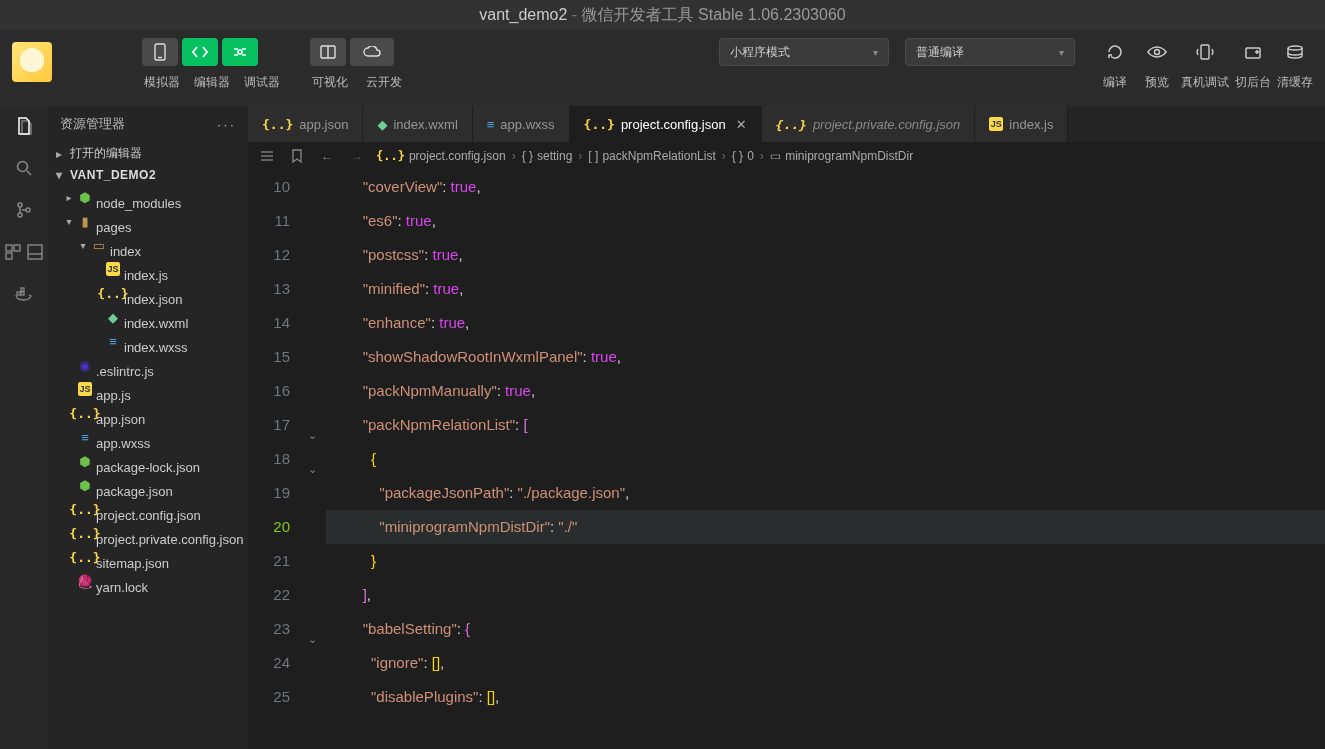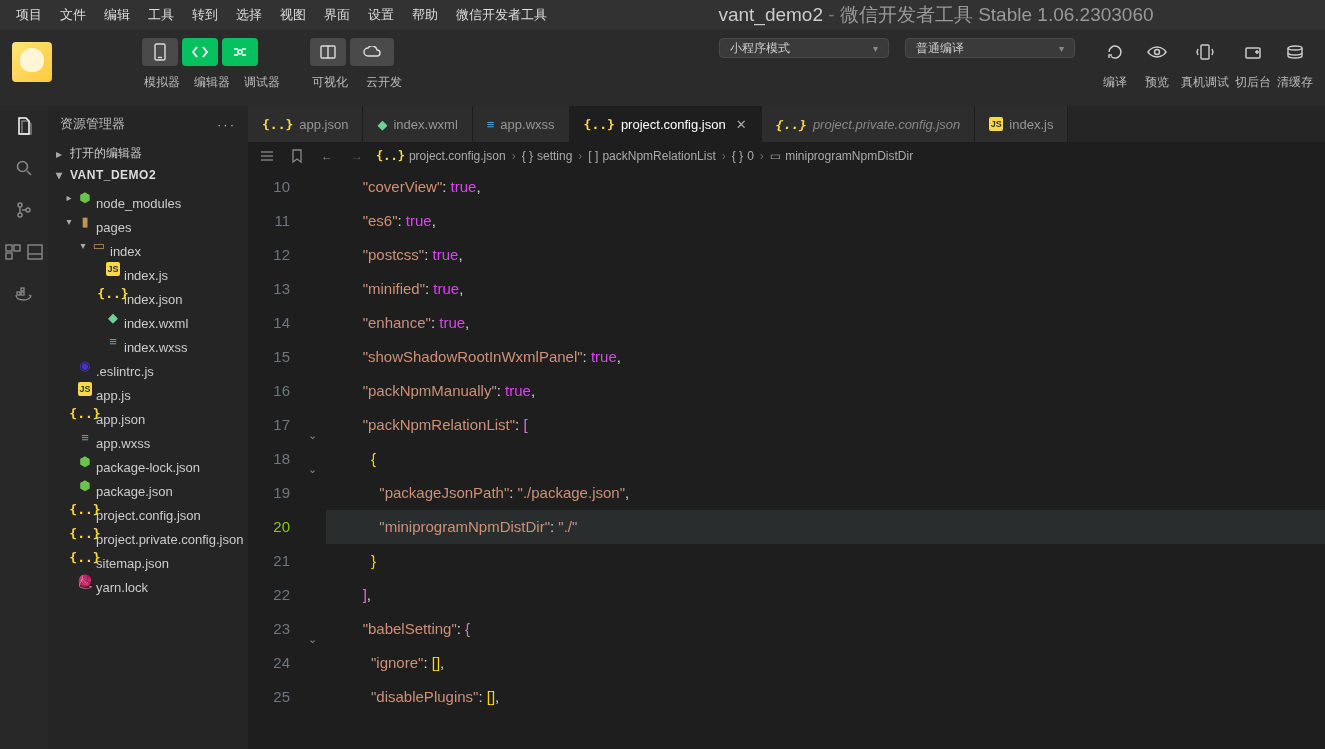--- a/index.html
+++ b/index.html
@@ -3,35 +3,35 @@
 <meta charset="utf-8">
 <style>
 * { margin:0; padding:0; box-sizing:border-box; font-family:"Microsoft YaHei",-apple-system,sans-serif; }
 body { background:#1e1e1e; color:#ccc; width:1325px; height:749px; overflow:hidden; font-size:13px; }
 svg { display:block; }
 
 
 .titlebar { height:30px; background:#323233; display:flex; align-items:center; padding:0 8px; }
 .menubar { display:flex; gap:2px; }
 .menu-item { padding:4px 8px; cursor:pointer; color:#ddd; font-size:13px; }
-.win-title { flex:1; text-align:center; color:#999; font-size:19px; }
+.win-title { flex:1; text-align:center; color:#999; font-size:16px; }
 .win-title .proj { color:#ccc; }
 
 
 .toolbar { height:76px; background:#2b2b2c; display:flex; align-items:flex-start; padding:8px 12px 0; }
 .avatar { width:40px; height:40px; border-radius:4px; background:linear-gradient(135deg,#ffe47a,#ffc93c); margin-right:90px; margin-top:4px; position:relative; overflow:hidden; }
 .avatar::after{ content:""; position:absolute; left:8px; top:6px; width:24px; height:24px; background:#fff6d5; border-radius:50% 50% 45% 45%; }
 .tool-row { display:flex; gap:4px; }
 .tool-btn { width:36px; height:28px; border-radius:4px; background:#4a4a4a; display:flex; align-items:center; justify-content:center; cursor:pointer; color:#ddd;}
 .tool-btn.green { background:#07c160; color:#fff;}
 .tool-btn.wide { width:44px; }
 .tool-labels{ display:flex; gap:10px; margin-top:8px; font-size:12px; color:#bbb;}
 .tool-labels span{ width:40px; text-align:center;}
 .tb-spacer { flex:1; }
-.dropdown { height:20px; background:#3a3a3a; border:1px solid #4a4a4a; border-radius:4px; display:flex; align-items:center; padding:0 10px; color:#ccc; font-size:12px; cursor:pointer; min-width:170px; justify-content:space-between; margin-right:16px;gap:44px;}
+.dropdown { height:28px; background:#3a3a3a; border:1px solid #4a4a4a; border-radius:4px; display:flex; align-items:center; padding:0 10px; color:#ccc; font-size:12px; cursor:pointer; min-width:170px; justify-content:space-between; margin-right:16px;gap:44px;}
 .dropdown .arr{ color:#888; font-size:10px; margin-left:20px;}
 .icon-btn { width:36px; height:28px; border-radius:4px; display:flex; align-items:center; justify-content:center; cursor:pointer; color:#ccc; }
 .rbtn-col{ display:flex; flex-direction:column; align-items:center; margin-left:6px;}
 .rbtn-col .lbl{ font-size:12px; color:#bbb; margin-top:8px;}
 
 
 .body-row { display:flex; height:calc(100% - 106px); }
 .activity { width:48px; background:#282828; display:flex; flex-direction:column; align-items:center; padding-top:6px; gap:14px; }
 .act-icon { width:28px; height:28px; display:flex; align-items:center; justify-content:center; color:#888; cursor:pointer;}
 .act-icon.active{ color:#fff; }
@@ -72,33 +72,20 @@
 
 
 .ico-json{ color:#f9d949;} .ico-js{ background:#f9d949; color:#333; font-size:9px; font-weight:bold; width:14px; height:14px; display:flex; align-items:center; justify-content:center; border-radius:2px;}
 .ico-wxml{ color:#6fcf97;} .ico-wxss{ color:#4aa3df;} .ico-node{ color:#6cc24a;} .ico-folder{ color:#c09553;} .ico-eslint{ color:#4b32c3;} .ico-yarn{color:#4a9fd8;}
 .curly{ font-family:Consolas,monospace; font-weight:bold;}
 </style>
 </head>
 <body>
 
 <div class="titlebar">
-  <div class="menubar" id="menubar">
-      <div class="menu-item">项目</div>
-      <div class="menu-item">文件</div>
-      <div class="menu-item">编辑</div>
-      <div class="menu-item">工具</div>
-      <div class="menu-item">转到</div>
-      <div class="menu-item">选择</div>
-      <div class="menu-item">视图</div>
-      <div class="menu-item">界面</div>
-      <div class="menu-item">设置</div>
-      <div class="menu-item">帮助</div>
-      <div class="menu-item">微信开发者工具</div>
-    </div>
   <div class="win-title">
     <span class="proj">vant_demo2</span>
     <span style="color:#777;"> - </span>
     <span>微信开发者工具 Stable 1.06.2303060</span>
   </div>
 </div>
 
 <div class="toolbar">
   <div class="avatar"></div>
 

